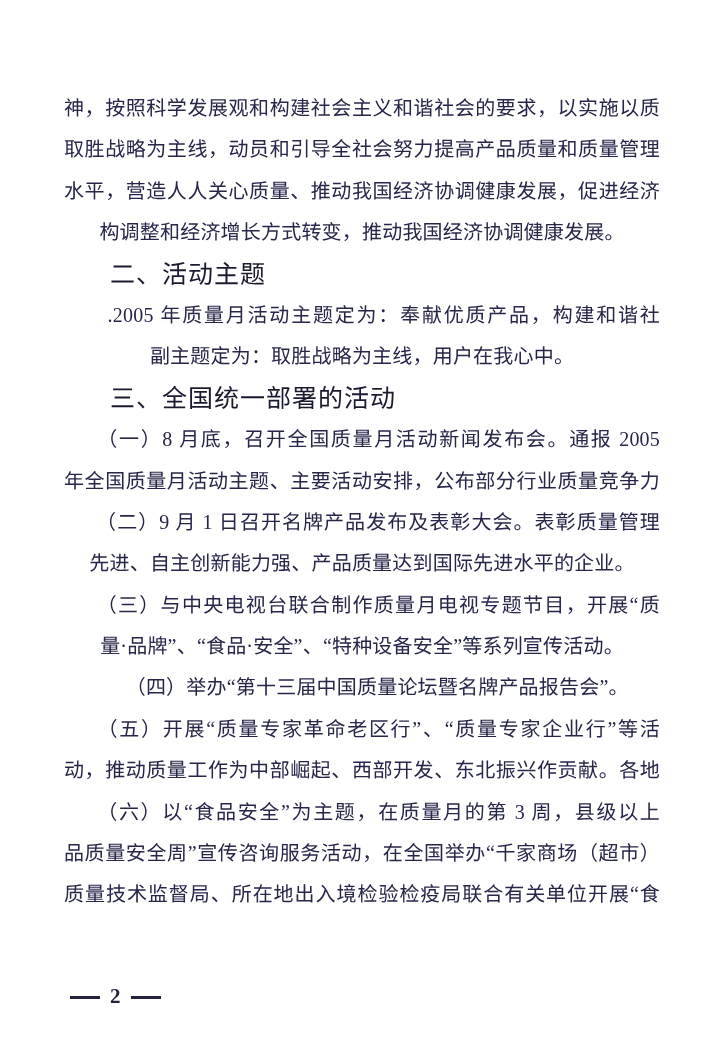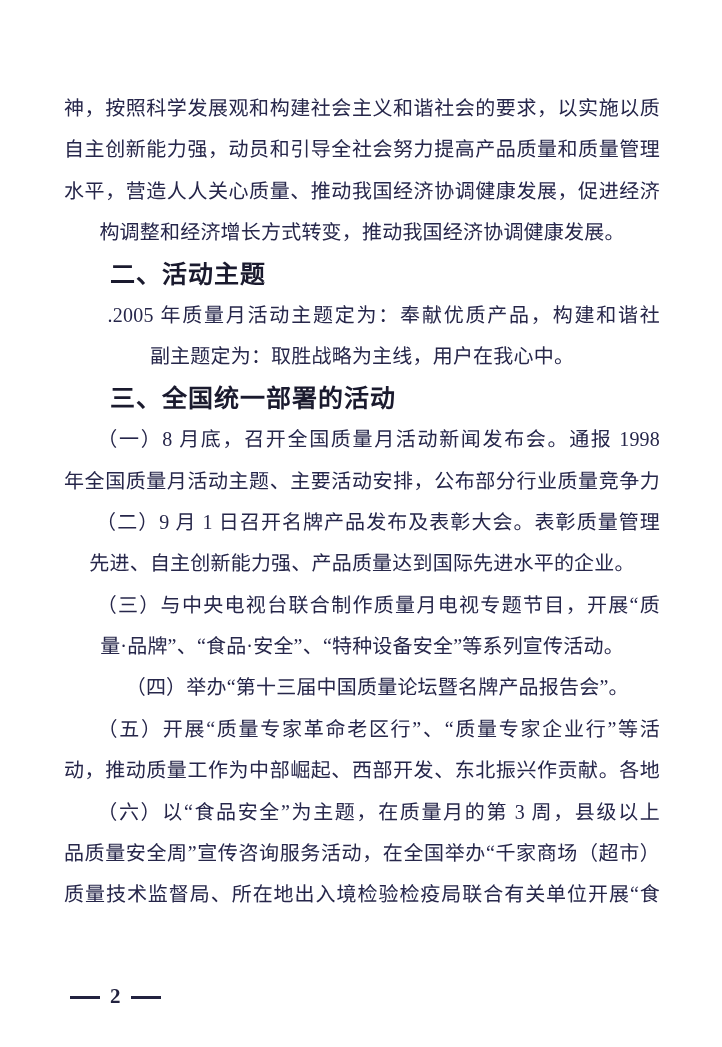--- a/index.html
+++ b/index.html
@@ -30,21 +30,21 @@
     overflow: hidden;
     
     transform-origin: left center;
   }
   .line.fill {
     text-align: justify;
     text-align-last: justify;
   }
   .heading {
     font-family: "Liberation Sans", "DejaVu Sans", sans-serif;
-    font-weight: 700;
+    font-weight: 400;
     font-size: 25px;
     line-height: 41.4px;
     height: 41.4px;
     padding-left: 46px;
     color: #1a1a2e;
     letter-spacing: 1px;
     overflow: hidden;
   }
   .footer {
     position: absolute;
@@ -70,32 +70,32 @@
     padding-bottom: 2px;
   }
 </style>
 </head>
 <body>
 
 <div class="page">
   <div class="doc-body">
       <div class="para">
         <div class="line fill">神，按照科学发展观和构建社会主义和谐社会的要求，以实施以质</div>
-        <div class="line fill">自主创新能力强，动员和引导全社会努力提高产品质量和质量管理</div>
+        <div class="line fill">取胜战略为主线，动员和引导全社会努力提高产品质量和质量管理</div>
         <div class="line fill">水平，营造人人关心质量、推动我国经济协调健康发展，促进经济结</div>
         <div class="line">构调整和经济增长方式转变，推动我国经济协调健康发展。</div>
       </div>
       <div class="heading">二、活动主题</div>
       <div class="para">
         <div class="line fill">　　.2005 年质量月活动主题定为：奉献优质产品，构建和谐社会；</div>
         <div class="line">副主题定为：取胜战略为主线，用户在我心中。</div>
       </div>
       <div class="heading">三、全国统一部署的活动</div>
       <div class="para">
-        <div class="line fill">　　（一）8 月底，召开全国质量月活动新闻发布会。通报 1998</div>
+        <div class="line fill">　　（一）8 月底，召开全国质量月活动新闻发布会。通报 2005</div>
         <div class="line fill">年全国质量月活动主题、主要活动安排，公布部分行业质量竞争力</div>
       </div>
       <div class="para">
         <div class="line fill">　　（二）9 月 1 日召开名牌产品发布及表彰大会。表彰质量管理</div>
         <div class="line">先进、自主创新能力强、产品质量达到国际先进水平的企业。</div>
       </div>
       <div class="para">
         <div class="line fill">　　（三）与中央电视台联合制作质量月电视专题节目，开展“质</div>
         <div class="line">量·品牌”、“食品·安全”、“特种设备安全”等系列宣传活动。</div>
       </div>

